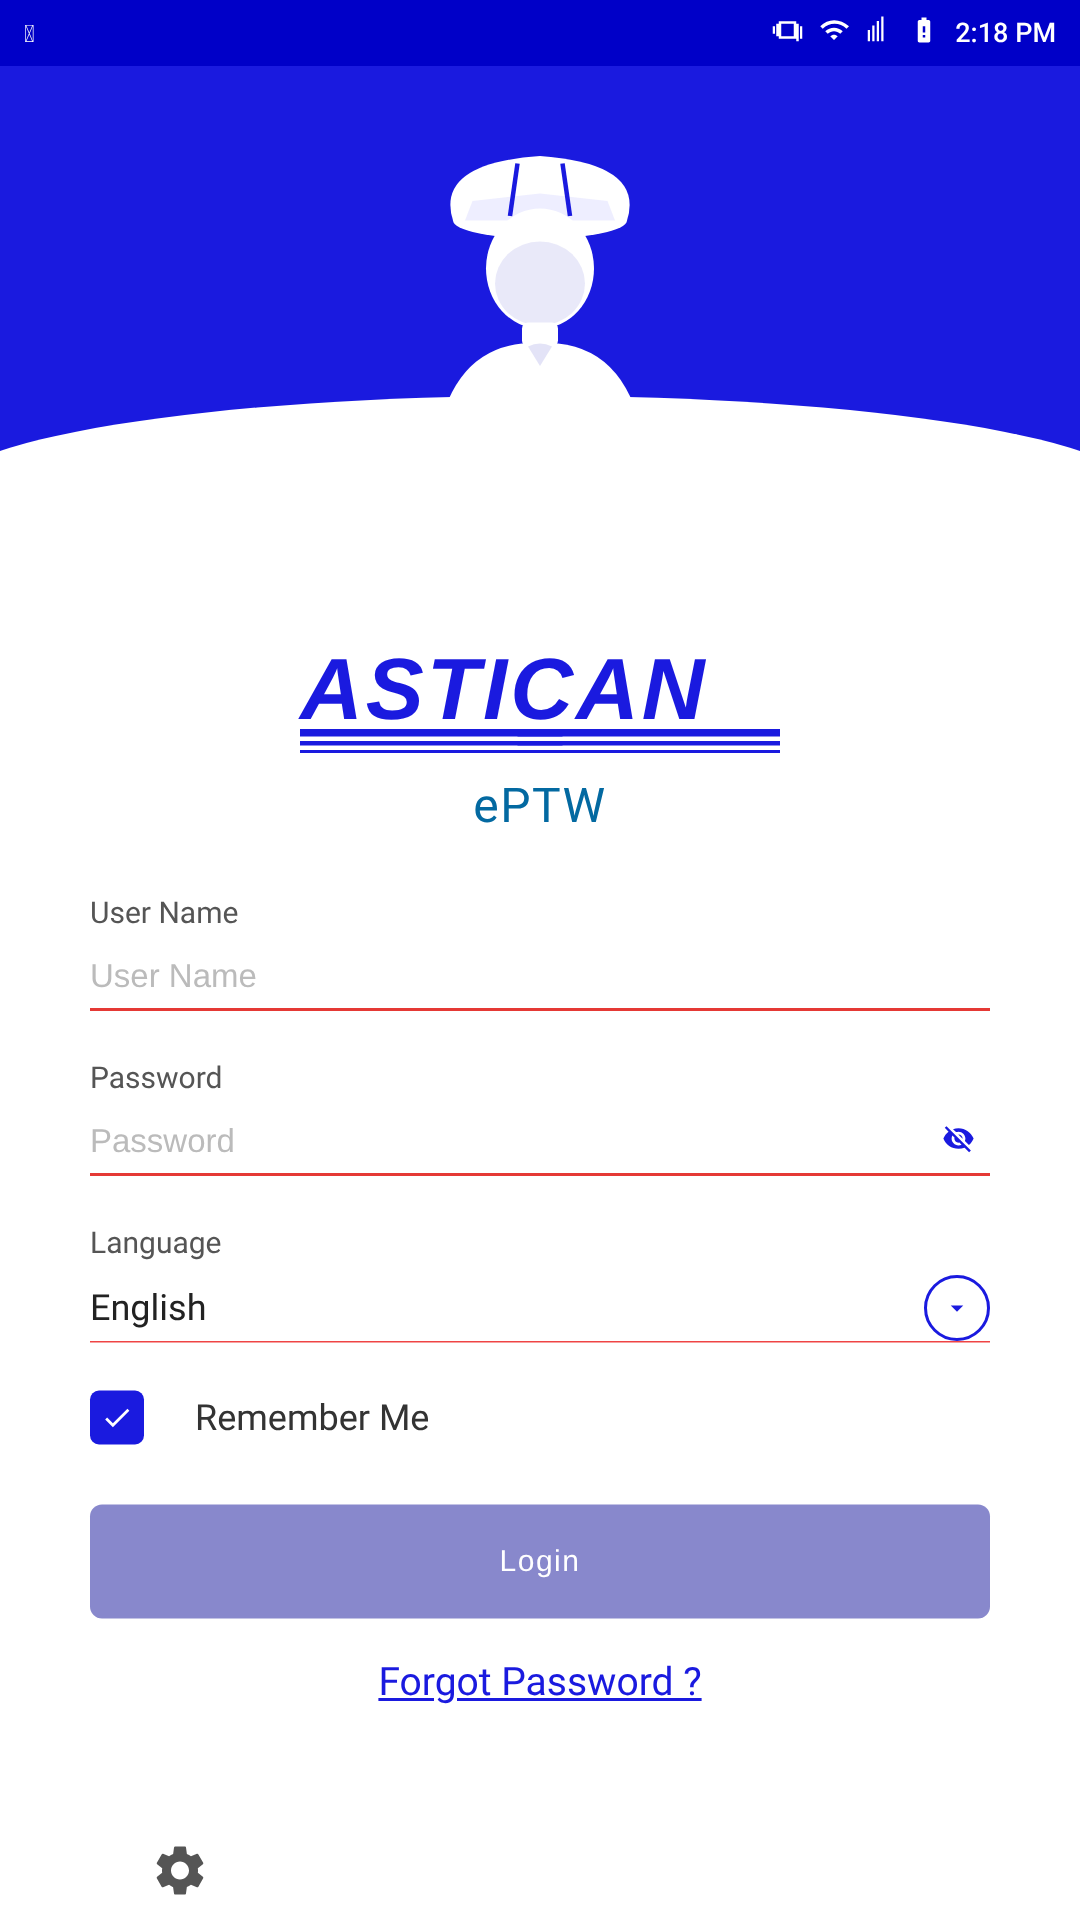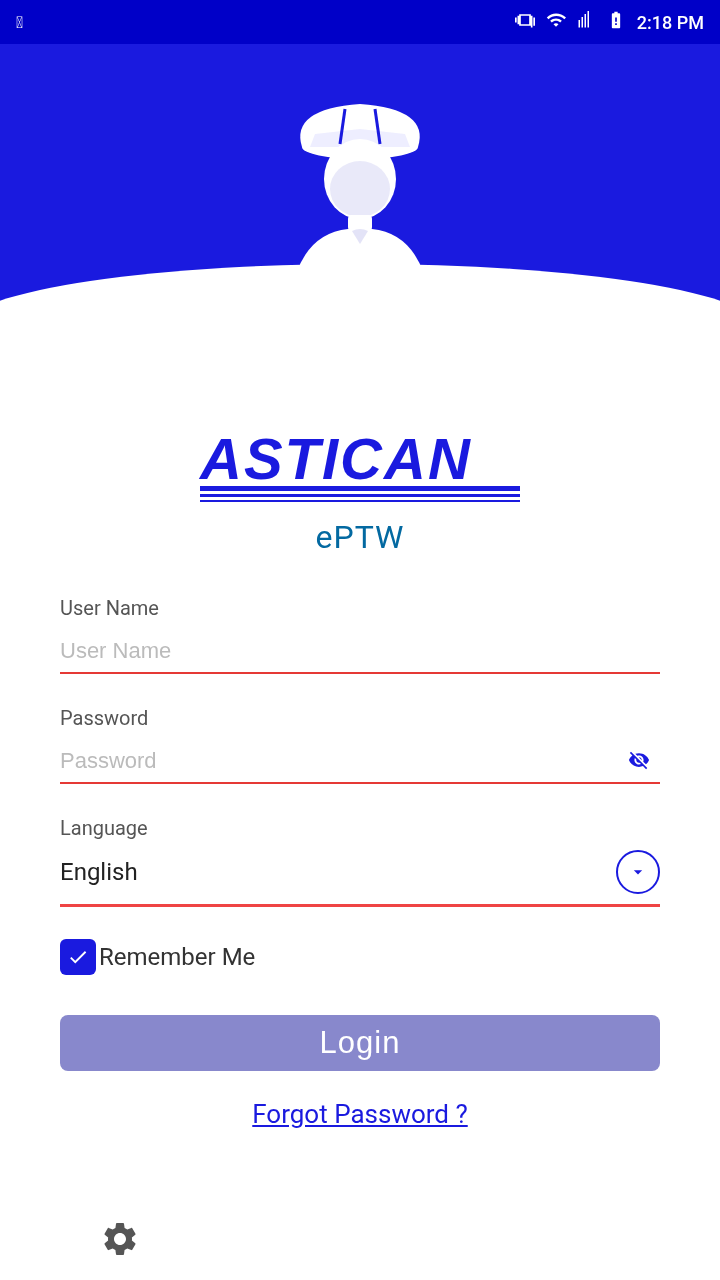--- a/index.html
+++ b/index.html
@@ -145,22 +145,21 @@
       color: #1a1adf;
       font-size: 26px;
       cursor: pointer;
     }
 
     
     .language-field-wrap {
       display: flex;
       align-items: center;
       width: 100%;
-      border-bottom: 3px solid #ef4444;
-      padding-bottom: 10px;
+      border-bottom: 1px solid #ef4444;
     }
     .language-value {
       flex: 1;
       font-size: 24px;
       color: #222;
     }
     .dropdown-btn {
       width: 44px;
       height: 44px;
       border-radius: 50%;
@@ -174,21 +173,21 @@
     .dropdown-btn svg {
       width: 20px;
       height: 20px;
       fill: #1a1adf;
     }
 
     
     .remember-row {
       display: flex;
       align-items: center;
-      gap: 3px;
+      gap: 34px;
       margin-top: 30px;
       margin-bottom: 40px;
       width: 100%;
     }
     .checkbox-wrap {
       width: 36px;
       height: 36px;
       background: #1a1adf;
       border-radius: 6px;
       display: flex;
@@ -202,25 +201,25 @@
       fill: white;
     }
     .remember-label {
       font-size: 24px;
       color: #333;
     }
 
     
     .login-btn {
       width: 100%;
-      height: 56px;
+      height: 76px;
       background: #8888cc;
       border: none;
       border-radius: 8px;
-      font-size: 31px;
+      font-size: 20px;
       color: white;
       font-weight: 500;
       letter-spacing: 1px;
       cursor: pointer;
     }
 
     .forgot-link {
       margin-top: 28px;
       font-size: 26px;
       color: #1a1adf;

